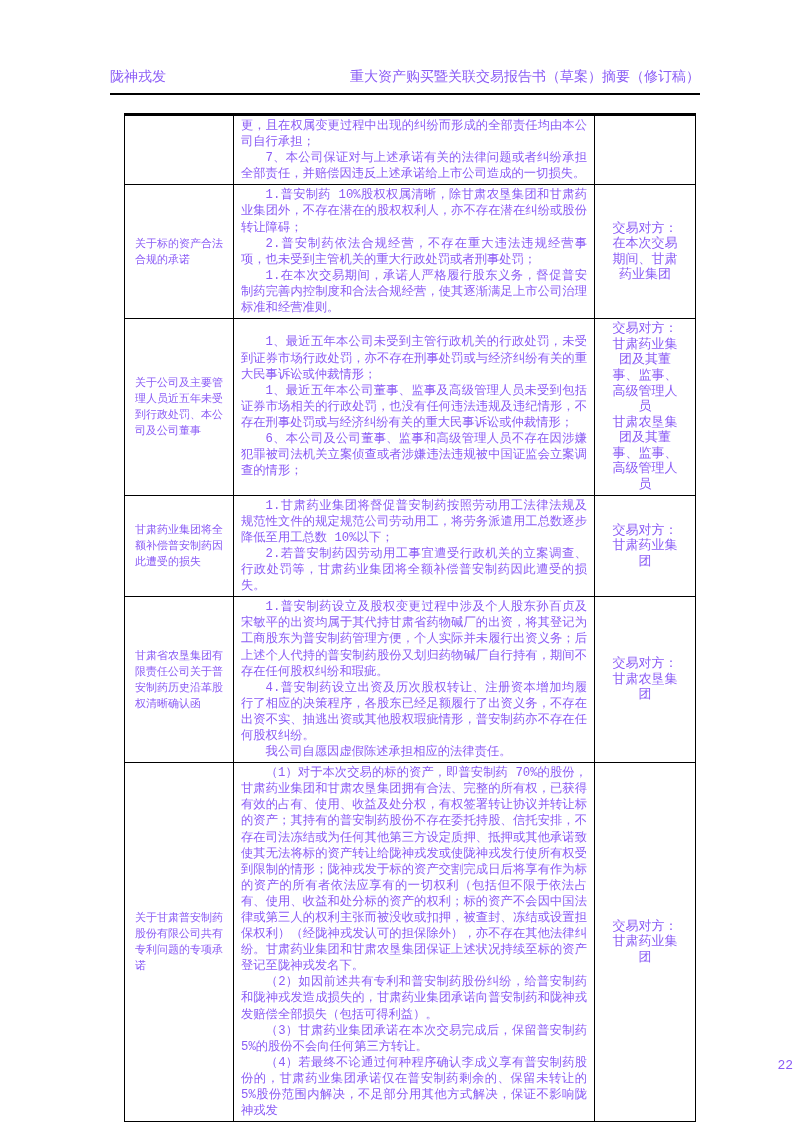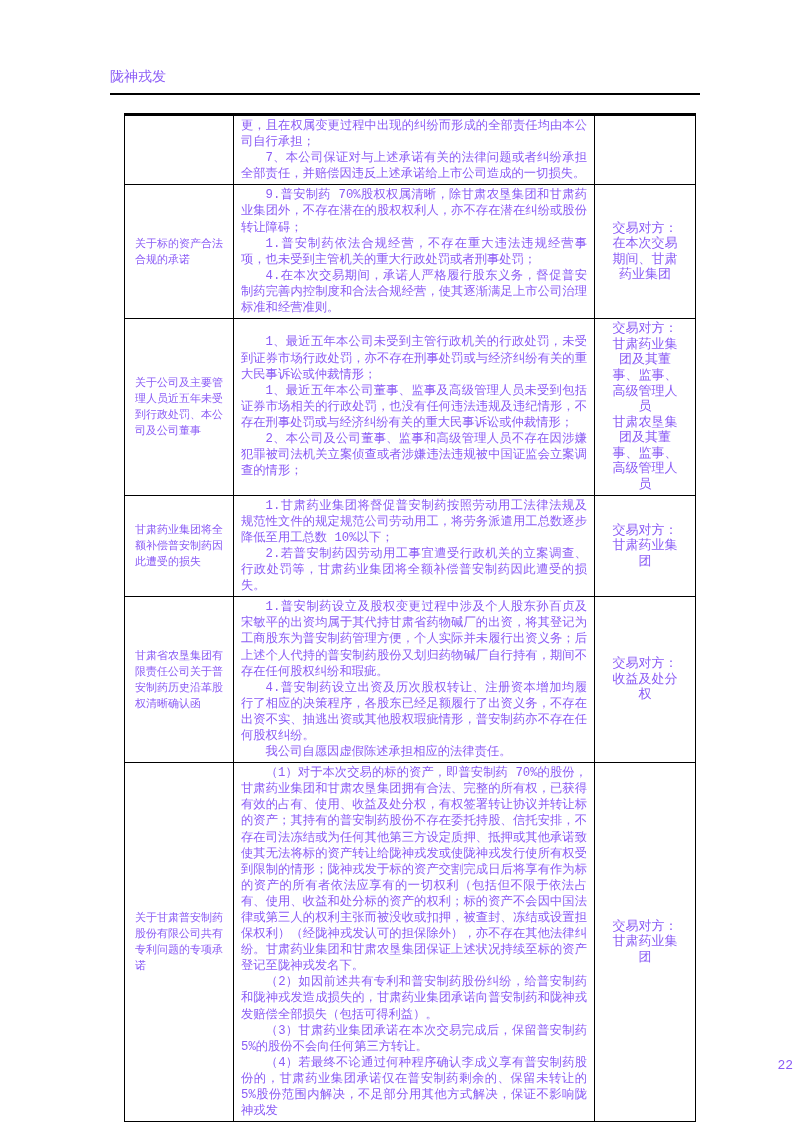--- a/index.html
+++ b/index.html
@@ -75,20 +75,21 @@
     font-size:13px;
   }
 </style>
 </head>
 <body>
 
 <div class="page">
 
   <div class="header">
     <span>陇神戎发</span>
+    <span>重大资产购买暨关联交易报告书（草案）摘要（修订稿）</span>
   </div>
 
   <div class="table-wrap">
     <table class="commitments">
       <colgroup>
         <col class="c1">
           <col class="c2">
           <col class="c3">
       </colgroup>
       <tbody>
@@ -96,35 +97,35 @@
             <td class="label-cell"></td>
             <td class="content-cell">
               <div class="para">更，且在权属变更过程中出现的纠纷而形成的全部责任均由本公司自行承担；</div>
               <div class="para indent">7、本公司保证对与上述承诺有关的法律问题或者纠纷承担全部责任，并赔偿因违反上述承诺给上市公司造成的一切损失。</div>
             </td>
             <td class="party-cell"></td>
           </tr>
           <tr class="r2">
             <td class="label-cell">关于标的资产合法合规的承诺</td>
             <td class="content-cell">
-              <div class="para indent">9.普安制药 70%股权权属清晰，除甘肃农垦集团和甘肃药业集团外，不存在潜在的股权权利人，亦不存在潜在纠纷或股份转让障碍；</div>
-              <div class="para indent">1.普安制药依法合规经营，不存在重大违法违规经营事项，也未受到主管机关的重大行政处罚或者刑事处罚；</div>
-              <div class="para indent">4.在本次交易期间，承诺人严格履行股东义务，督促普安制药完善内控制度和合法合规经营，使其逐渐满足上市公司治理标准和经营准则。</div>
+              <div class="para indent">1.普安制药 10%股权权属清晰，除甘肃农垦集团和甘肃药业集团外，不存在潜在的股权权利人，亦不存在潜在纠纷或股份转让障碍；</div>
+              <div class="para indent">2.普安制药依法合规经营，不存在重大违法违规经营事项，也未受到主管机关的重大行政处罚或者刑事处罚；</div>
+              <div class="para indent">1.在本次交易期间，承诺人严格履行股东义务，督促普安制药完善内控制度和合法合规经营，使其逐渐满足上市公司治理标准和经营准则。</div>
             </td>
             <td class="party-cell">
               <div class="party-line">交易对方：</div>
               <div class="party-line">在本次交易期间、甘肃药业集团</div>
             </td>
           </tr>
           <tr class="r3">
             <td class="label-cell">关于公司及主要管理人员近五年未受到行政处罚、本公司及公司董事</td>
             <td class="content-cell">
               <div class="para indent">1、最近五年本公司未受到主管行政机关的行政处罚，未受到证券市场行政处罚，亦不存在刑事处罚或与经济纠纷有关的重大民事诉讼或仲裁情形；</div>
               <div class="para indent">1、最近五年本公司董事、监事及高级管理人员未受到包括证券市场相关的行政处罚，也没有任何违法违规及违纪情形，不存在刑事处罚或与经济纠纷有关的重大民事诉讼或仲裁情形；</div>
-              <div class="para indent">2、本公司及公司董事、监事和高级管理人员不存在因涉嫌犯罪被司法机关立案侦查或者涉嫌违法违规被中国证监会立案调查的情形；</div>
+              <div class="para indent">6、本公司及公司董事、监事和高级管理人员不存在因涉嫌犯罪被司法机关立案侦查或者涉嫌违法违规被中国证监会立案调查的情形；</div>
             </td>
             <td class="party-cell">
               <div class="party-line">交易对方：</div>
               <div class="party-line">甘肃药业集团及其董事、监事、高级管理人员</div>
               <div class="party-line">甘肃农垦集团及其董事、监事、高级管理人员</div>
             </td>
           </tr>
           <tr class="r4">
             <td class="label-cell">甘肃药业集团将全额补偿普安制药因此遭受的损失</td>
             <td class="content-cell">
@@ -138,21 +139,21 @@
           </tr>
           <tr class="r5">
             <td class="label-cell">甘肃省农垦集团有限责任公司关于普安制药历史沿革股权清晰确认函</td>
             <td class="content-cell">
               <div class="para indent">1.普安制药设立及股权变更过程中涉及个人股东孙百贞及宋敏平的出资均属于其代持甘肃省药物碱厂的出资，将其登记为工商股东为普安制药管理方便，个人实际并未履行出资义务；后上述个人代持的普安制药股份又划归药物碱厂自行持有，期间不存在任何股权纠纷和瑕疵。</div>
               <div class="para indent">4.普安制药设立出资及历次股权转让、注册资本增加均履行了相应的决策程序，各股东已经足额履行了出资义务，不存在出资不实、抽逃出资或其他股权瑕疵情形，普安制药亦不存在任何股权纠纷。</div>
               <div class="para indent">我公司自愿因虚假陈述承担相应的法律责任。</div>
             </td>
             <td class="party-cell">
               <div class="party-line">交易对方：</div>
-              <div class="party-line">收益及处分权</div>
+              <div class="party-line">甘肃农垦集团</div>
             </td>
           </tr>
           <tr class="r6">
             <td class="label-cell">关于甘肃普安制药股份有限公司共有专利问题的专项承诺</td>
             <td class="content-cell">
               <div class="para indent">（1）对于本次交易的标的资产，即普安制药 70%的股份，甘肃药业集团和甘肃农垦集团拥有合法、完整的所有权，已获得有效的占有、使用、收益及处分权，有权签署转让协议并转让标的资产；其持有的普安制药股份不存在委托持股、信托安排，不存在司法冻结或为任何其他第三方设定质押、抵押或其他承诺致使其无法将标的资产转让给陇神戎发或使陇神戎发行使所有权受到限制的情形；陇神戎发于标的资产交割完成日后将享有作为标的资产的所有者依法应享有的一切权利（包括但不限于依法占有、使用、收益和处分标的资产的权利；标的资产不会因中国法律或第三人的权利主张而被没收或扣押，被查封、冻结或设置担保权利）（经陇神戎发认可的担保除外），亦不存在其他法律纠纷。甘肃药业集团和甘肃农垦集团保证上述状况持续至标的资产登记至陇神戎发名下。</div>
               <div class="para indent">（2）如因前述共有专利和普安制药股份纠纷，给普安制药和陇神戎发造成损失的，甘肃药业集团承诺向普安制药和陇神戎发赔偿全部损失（包括可得利益）。</div>
               <div class="para indent">（3）甘肃药业集团承诺在本次交易完成后，保留普安制药5%的股份不会向任何第三方转让。</div>
               <div class="para indent">（4）若最终不论通过何种程序确认李成义享有普安制药股份的，甘肃药业集团承诺仅在普安制药剩余的、保留未转让的 5%股份范围内解决，不足部分用其他方式解决，保证不影响陇神戎发</div>
             </td>

